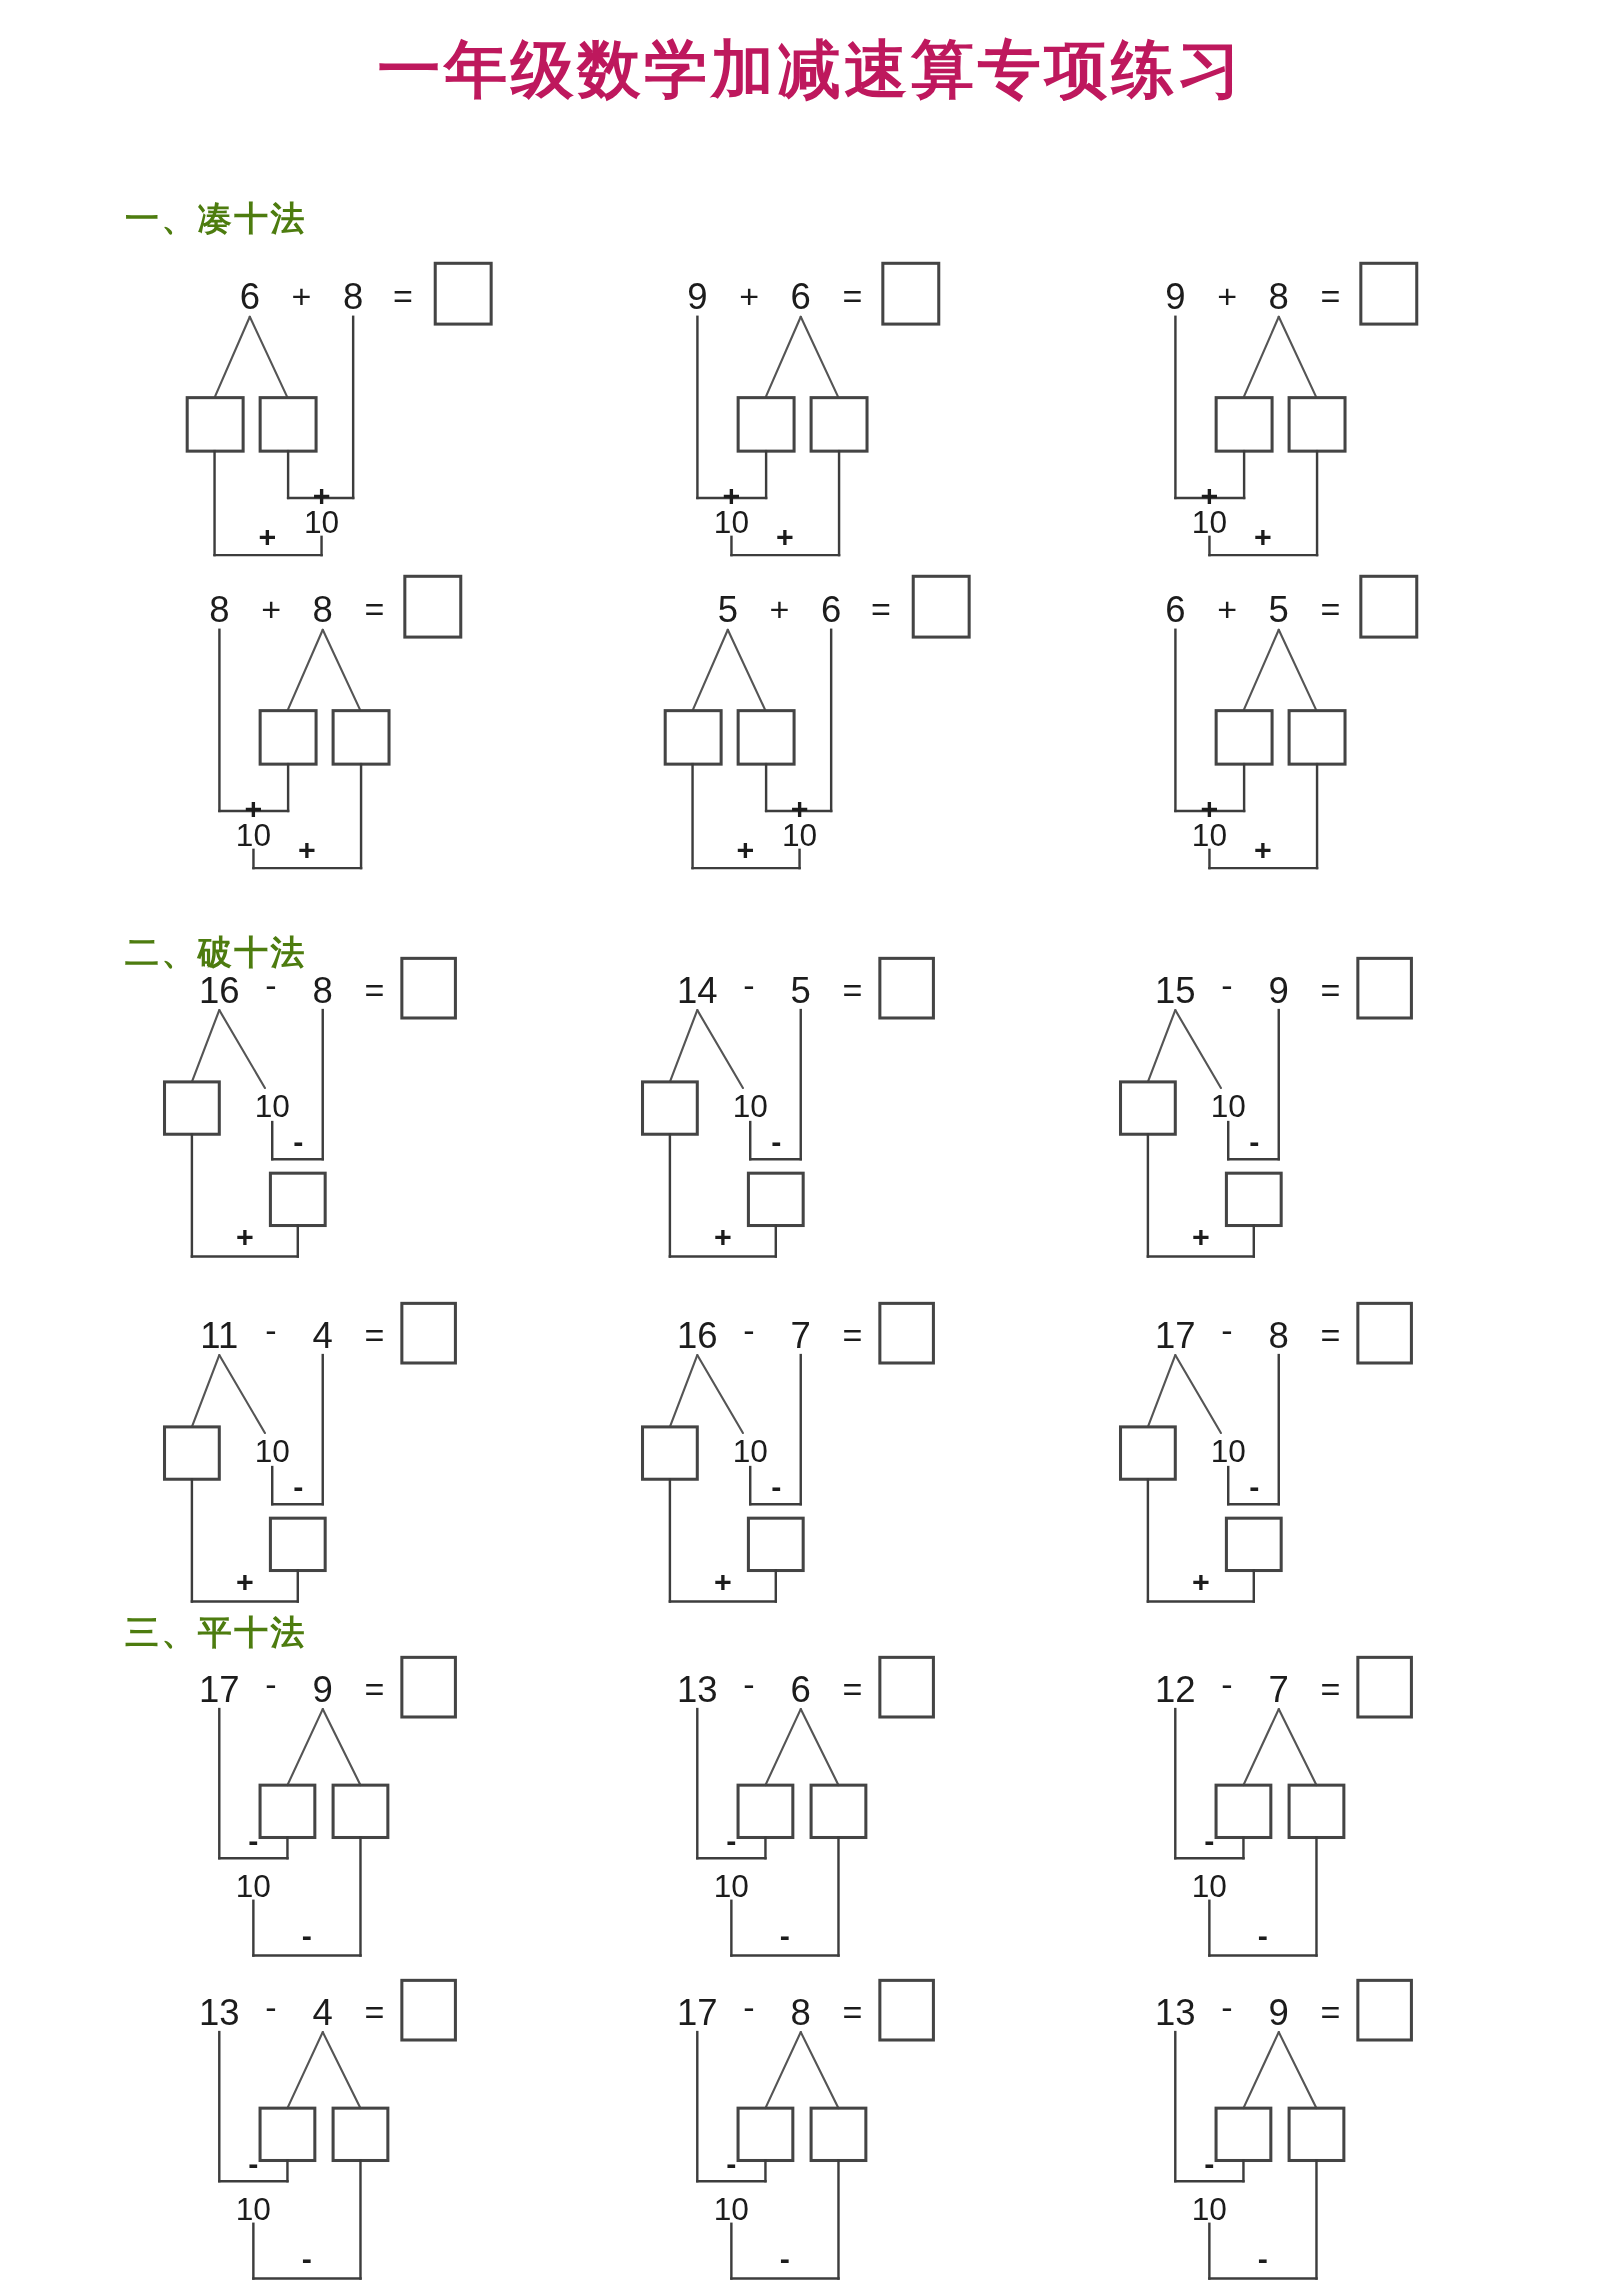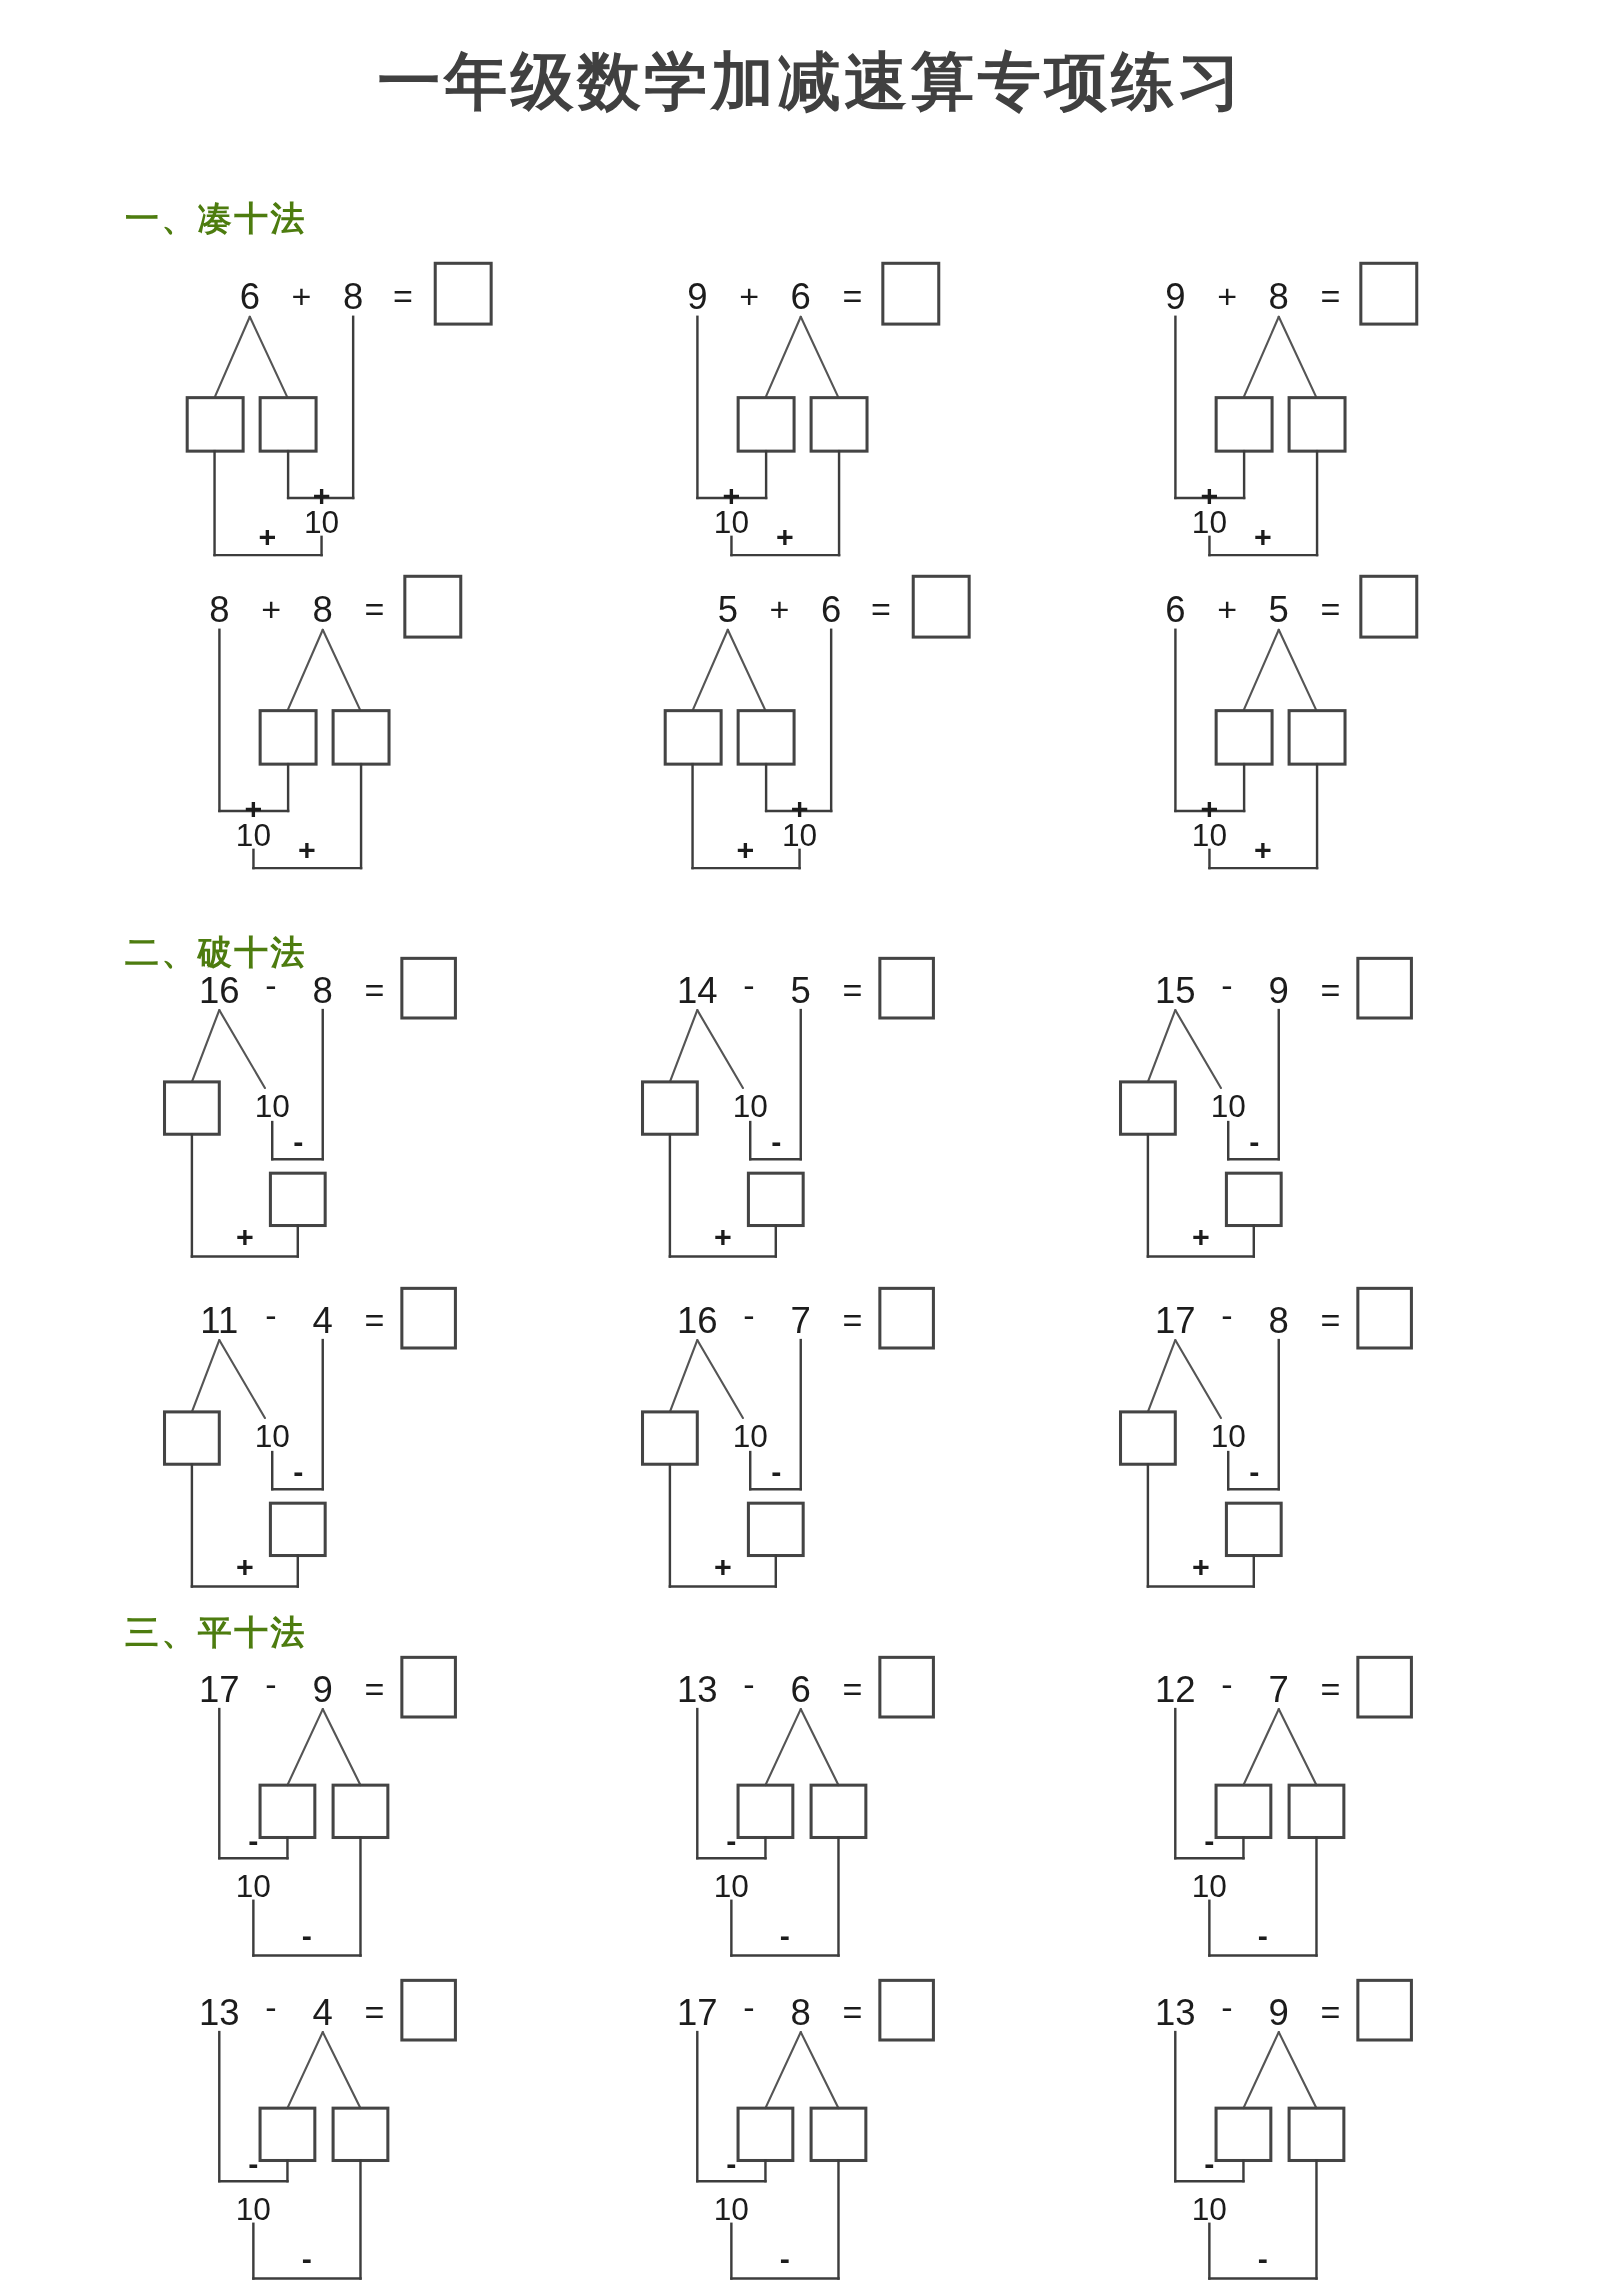--- a/index.html
+++ b/index.html
@@ -2,36 +2,36 @@
 <html style="font-size:9.7px"><head>
 <meta charset="utf-8">
 <style>
   html,body{margin:0;padding:0;}
   body{
     width:1622px;height:2295px;position:relative;background:#ffffff;
     font-family:"Liberation Sans","DejaVu Sans",sans-serif;color:#1c1c1c;
     overflow:hidden;
   }
   .page-title{
-    position:absolute;top:39px;left:0;width:1622px;text-align:center;
-    font-size:63px;font-weight:bold;letter-spacing:3.7px;color:#404040;
+    position:absolute;top:27px;left:0;width:1622px;text-align:center;
+    font-size:63px;font-weight:bold;letter-spacing:3.7px;color:#be185d;
   }
   .sec-head{
     position:absolute;left:125px;font-size:34px;font-weight:bold;color:#4d7c0f;
     letter-spacing:2.4px;
   }
   #sec-head-0{top:196px;}
   #sec-head-1{top:930px;}
   #sec-head-2{top:1610px;}
   .grid{
     position:absolute;left:128px;width:1382px;display:grid;
     grid-template-columns:repeat(3,426px);column-gap:52px;
   }
   #grid-0{top:256px;row-gap:6px;}
-  #grid-1{top:949px;row-gap:7px;}
+  #grid-1{top:949px;row-gap:22px;}
   #grid-2{top:1648px;row-gap:0px;}
   .cell{position:relative;}
   svg{display:block;}
   svg text{fill:#1c1c1c;}
   .eq-num{font-size:60px;}
   .eq-op{font-size:56px;}
   .br-op{font-size:50px;font-weight:bold;}
   .ten{font-size:52px;}
 </style>
 </head>

